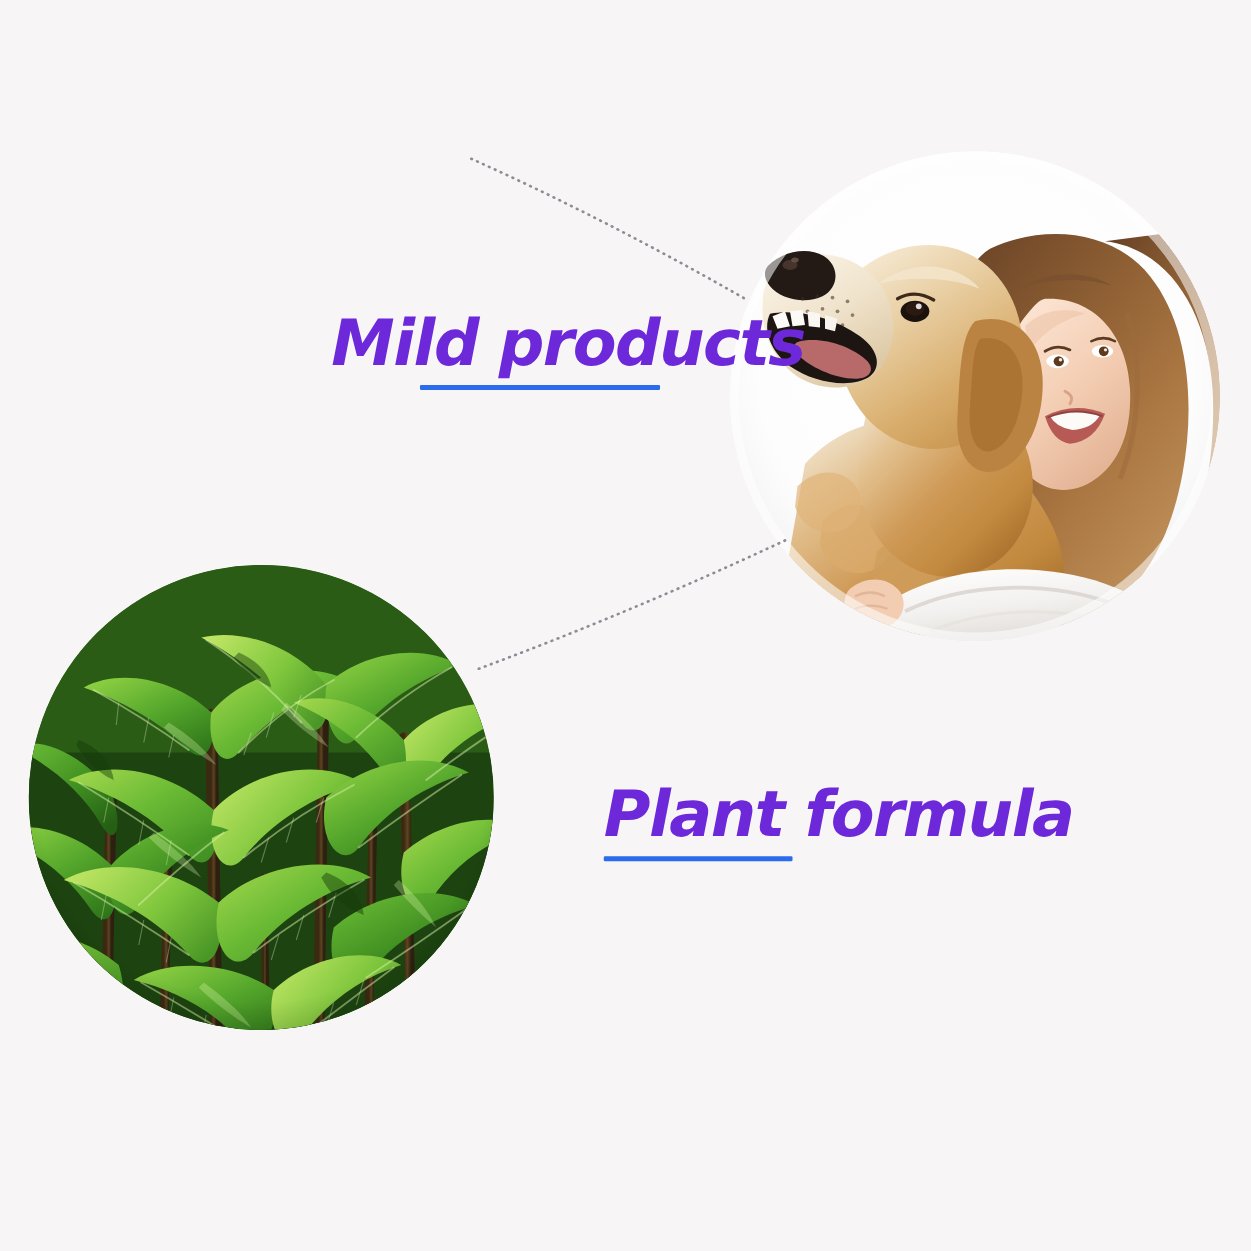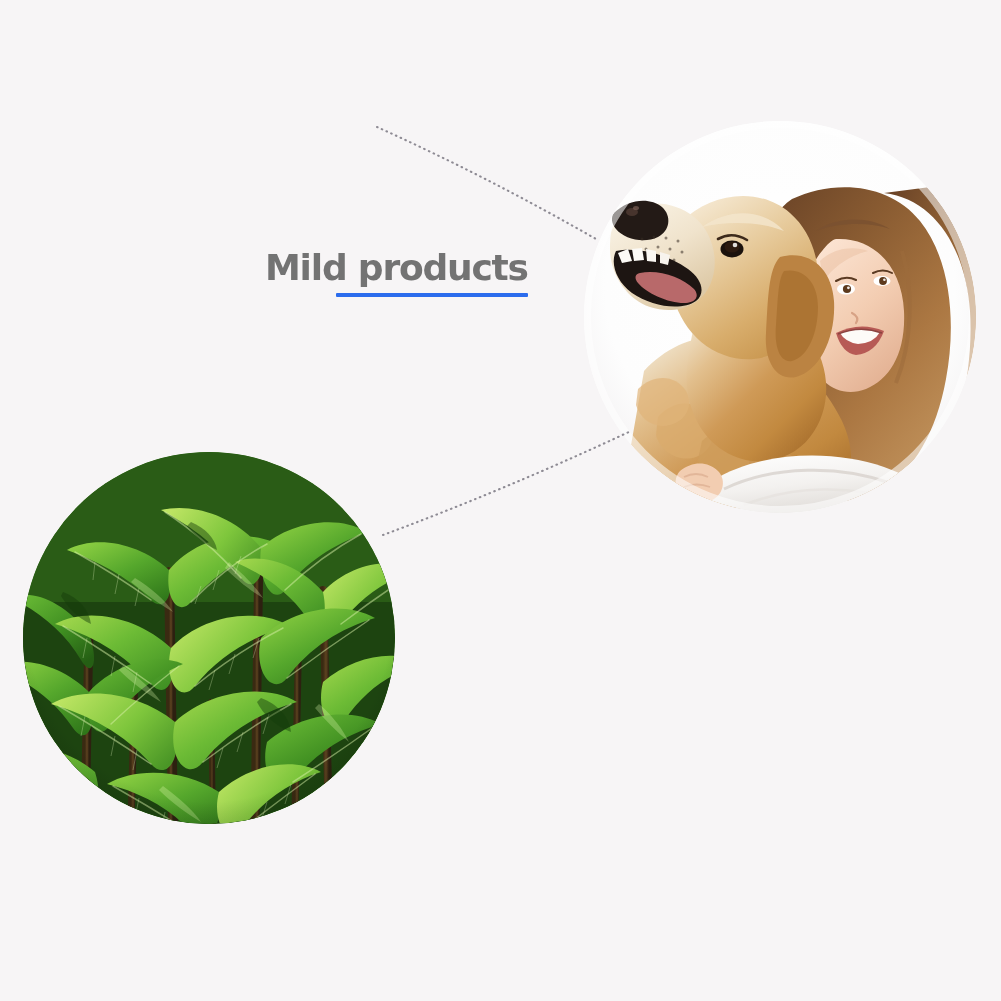--- a/index.html
+++ b/index.html
@@ -74,23 +74,24 @@
   .caption {
     position: absolute;
     z-index: 4;
     line-height: 1;
     white-space: nowrap;
   }
   .caption .caption-text {
     display: block;
     font-family: "DejaVu Sans", sans-serif;
     font-weight: bold;
-    font-size: 36px;
+    font-size: 51px;
     letter-spacing: -1.2px;
-    color: #737373;
+    color: #6d28d9;
+    font-style: italic;
   }
   .caption .caption-rule {
     display: block;
     height: 4px;
     background: #2b6ced;
     border-radius: 1px;
   }
 
   #caption-mild {
     left: 265px;
@@ -415,14 +416,18 @@
   <svg id="connectors" viewBox="0 0 1001 1001">
     <path d="M377,127 Q486,176 596,239" fill="none" stroke="#8e8b94" stroke-width="2.1" stroke-linecap="round" stroke-dasharray="0.6 4.6"></path>
     <path d="M383,535 Q507,489 631,431" fill="none" stroke="#8e8b94" stroke-width="2.1" stroke-linecap="round" stroke-dasharray="0.6 4.6"></path>
   </svg>
 
   <div class="caption" id="caption-mild">
     <span class="caption-text">Mild products</span>
     <span class="caption-rule"></span>
   </div>
 
+  <div class="caption" id="caption-plant">
+    <span class="caption-text">Plant formula</span>
+    <span class="caption-rule"></span>
+  </div>
 
 </div>
 
 </body></html>

